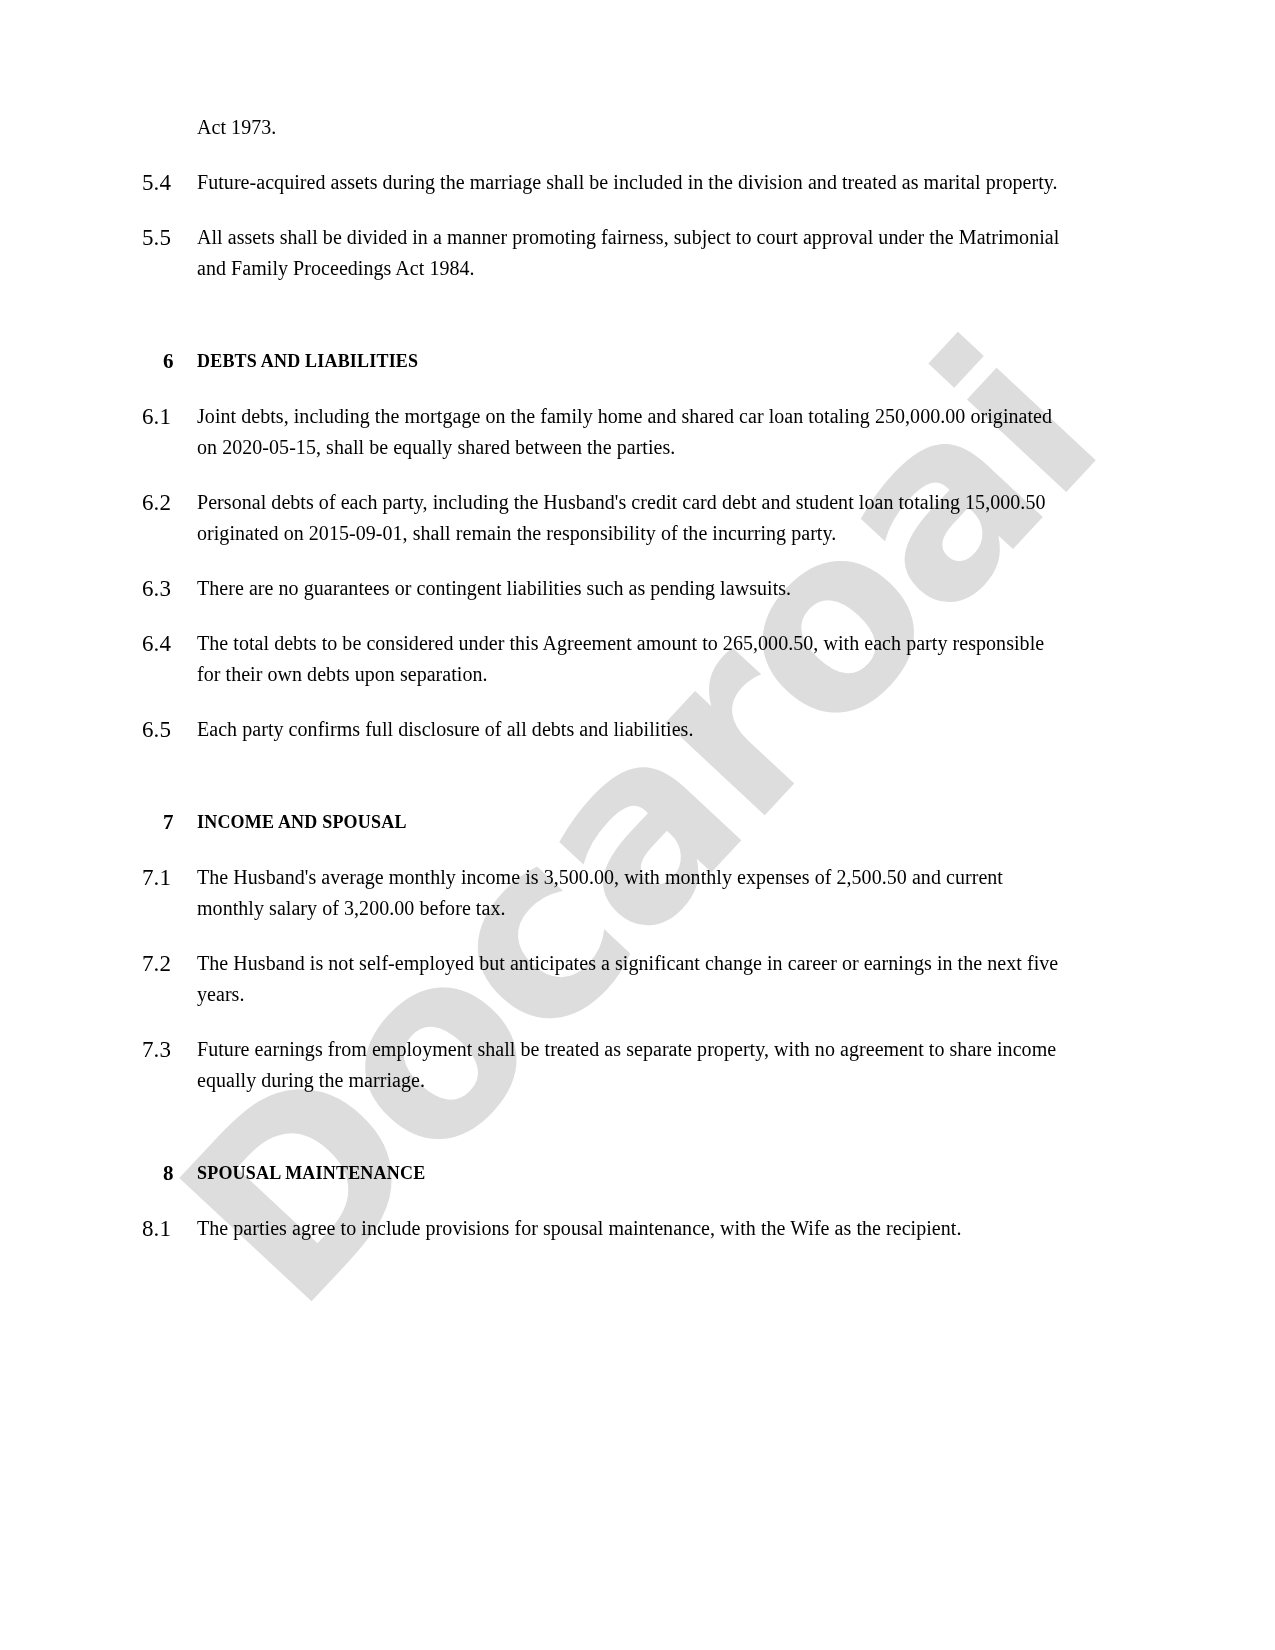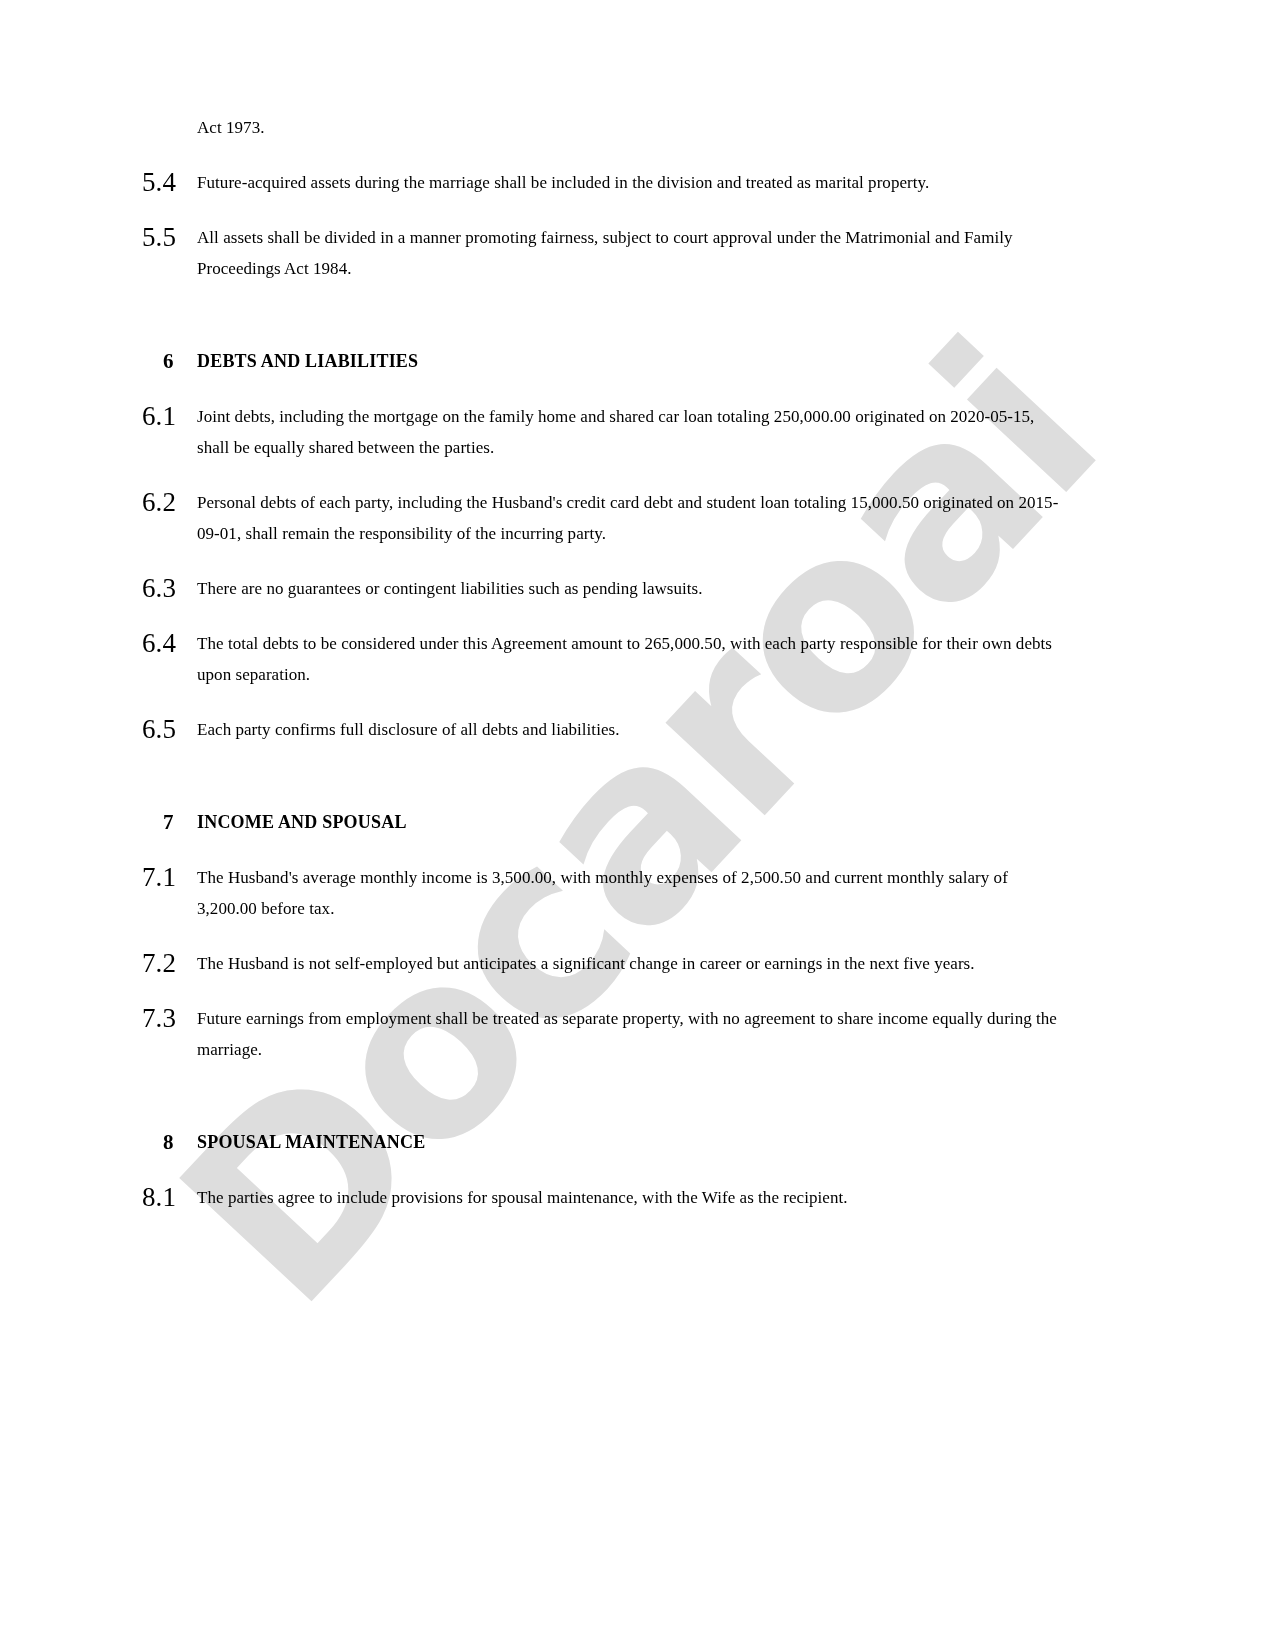--- a/index.html
+++ b/index.html
@@ -60,27 +60,27 @@
 
   .clause {
     margin-top: 24px;
   }
   .clause:first-child { margin-top: 0; }
 
   .num {
     width: 55px;
     flex: 0 0 55px;
     text-align: left;
-    font-size: 27px;
+    font-size: 23px;
     line-height: 31px;
     letter-spacing: 0.1px;
   }
   .body-text {
     flex: 1 1 auto;
-    font-size: 17px;
+    font-size: 20px;
     line-height: 31px;
     letter-spacing: 0.05px;
     text-align: left;
   }
 
   
   .cont .num { visibility: hidden; }
 
   
   .section-heading {

